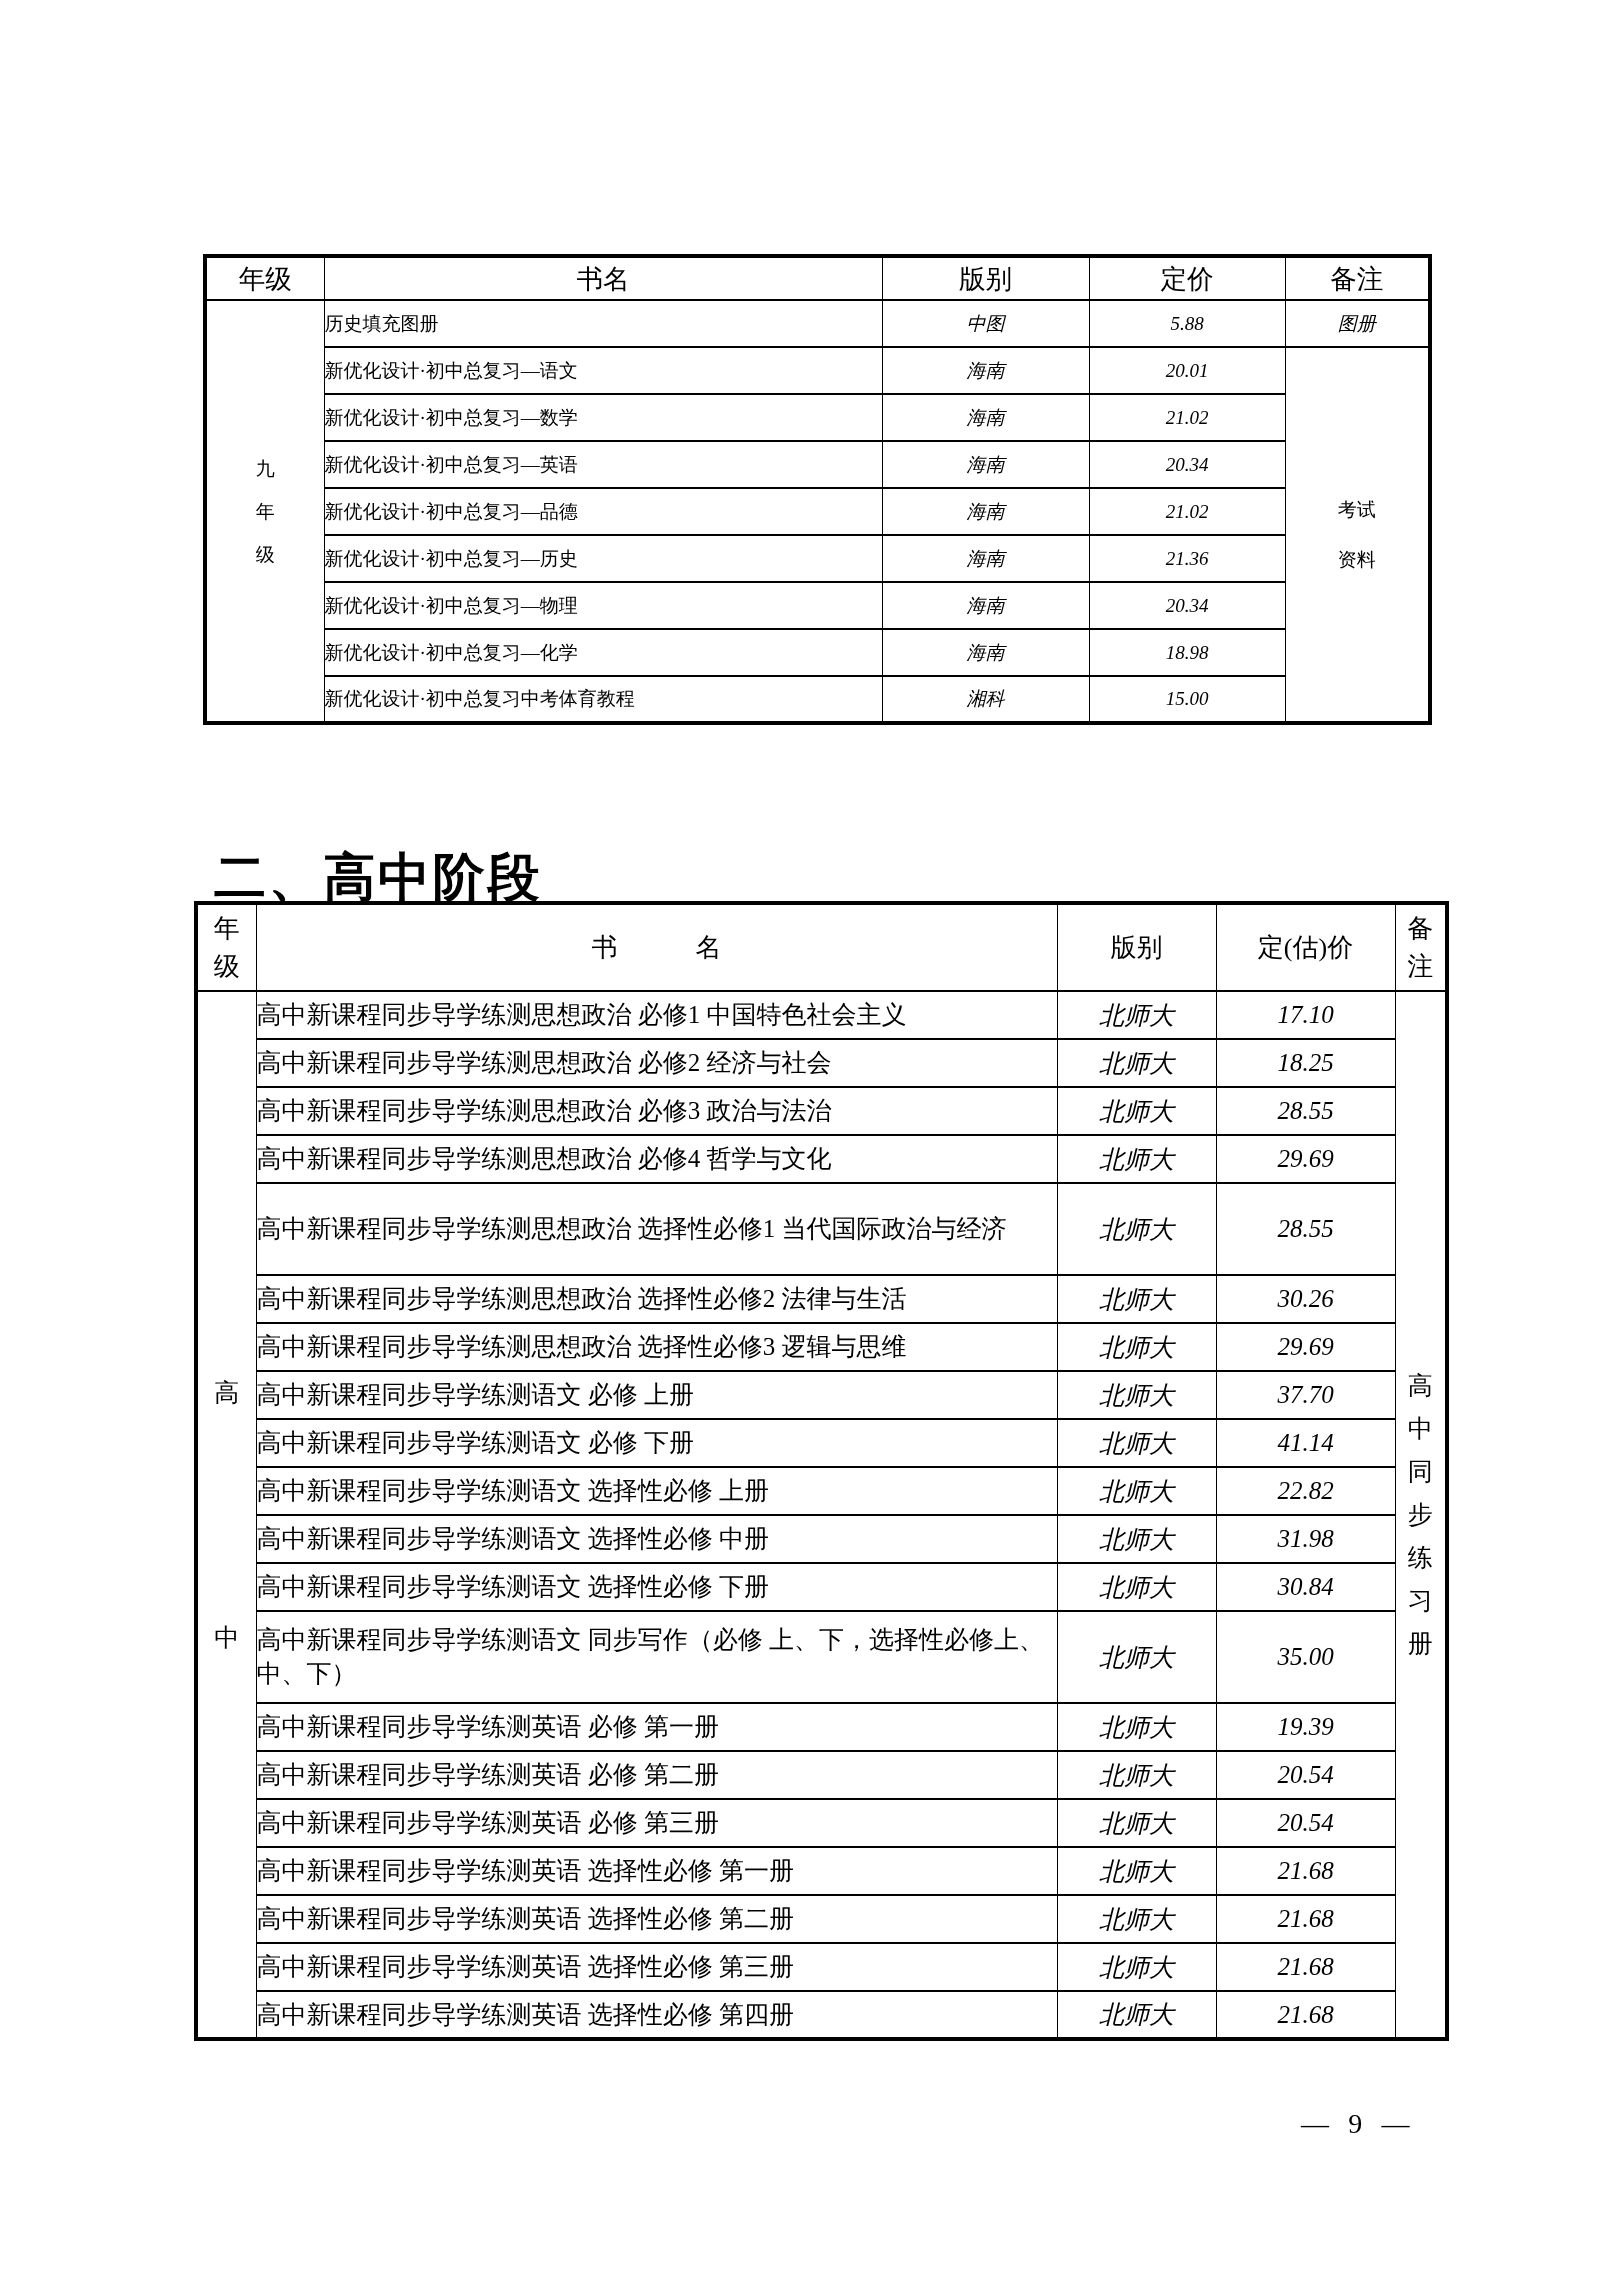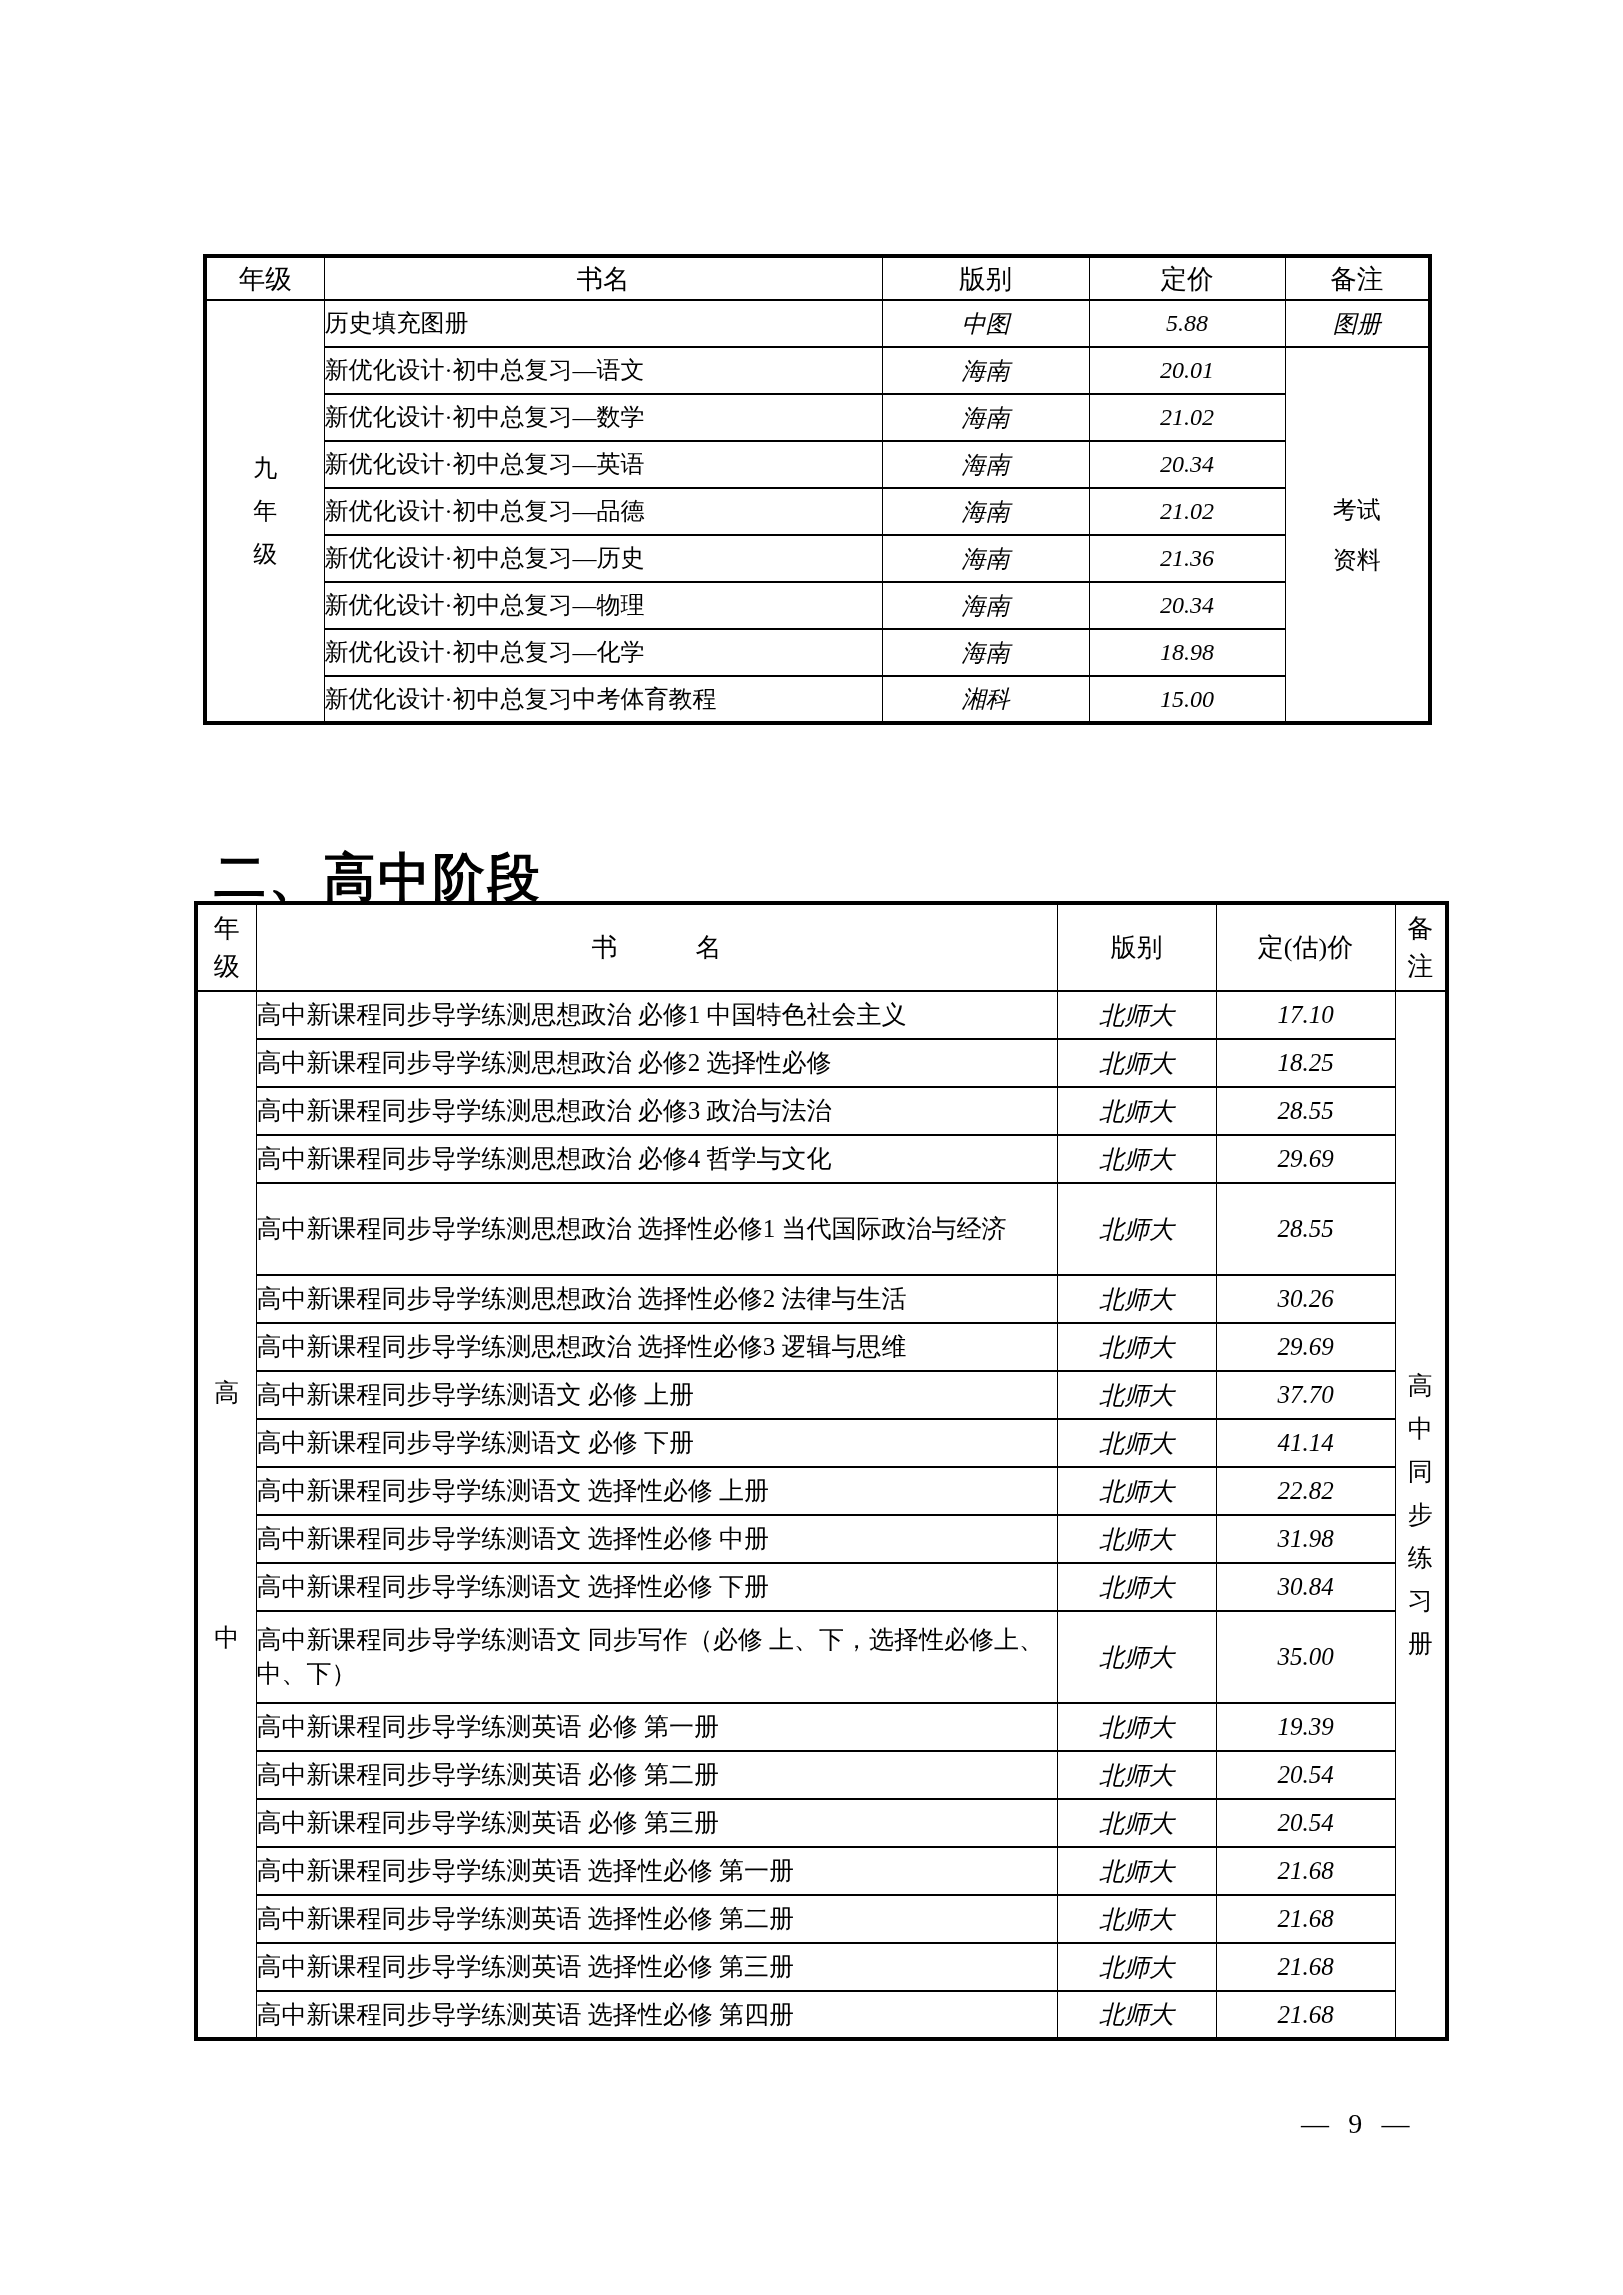--- a/index.html
+++ b/index.html
@@ -27,21 +27,21 @@
     vertical-align:middle;
     font-weight:normal;
     overflow:hidden;
   }
   table.tbl { border-width:4.1px; }
   
   #t1 { left:203px; top:254px; width:1223px; }
   #t1 tr.hd { height:44px; }
   #t1 tr.r  { height:47px; }
   #t1 th { font-size:26.6px; text-align:center; }
-  #t1 td { font-size:24px;margin-top:42px; }
+  #t1 td { font-size:19px;margin-top:42px; }
   
   #t2 { left:194px; top:901px; width:1250px; }
   #t2 tr.hd   { height:88px; }
   #t2 tr.r    { height:48px; }
   #t2 tr.tall { height:92px; }
   #t2 th { font-size:26px; text-align:center; }
   #t2 td { font-size:25px; }
 
   .book { text-align:left; padding-left:12.3px; padding-right:5.5px; line-height:1.35; }
   .ctr  { text-align:center;font-style:italic; }
@@ -180,21 +180,21 @@
       <td class="ctr">17.10</td>
       <td rowspan="20" class="vtext sync">高
 中
 同
 步
 练
 习
 册</td>
     </tr>
     <tr class="r">
-      <td class="book">高中新课程同步导学练测思想政治 必修2 选择性必修</td>
+      <td class="book">高中新课程同步导学练测思想政治 必修2 经济与社会</td>
       <td class="ctr">北师大</td>
       <td class="ctr">18.25</td>
     </tr>
     <tr class="r">
       <td class="book">高中新课程同步导学练测思想政治 必修3 政治与法治</td>
       <td class="ctr">北师大</td>
       <td class="ctr">28.55</td>
     </tr>
     <tr class="r">
       <td class="book">高中新课程同步导学练测思想政治 必修4 哲学与文化</td>

